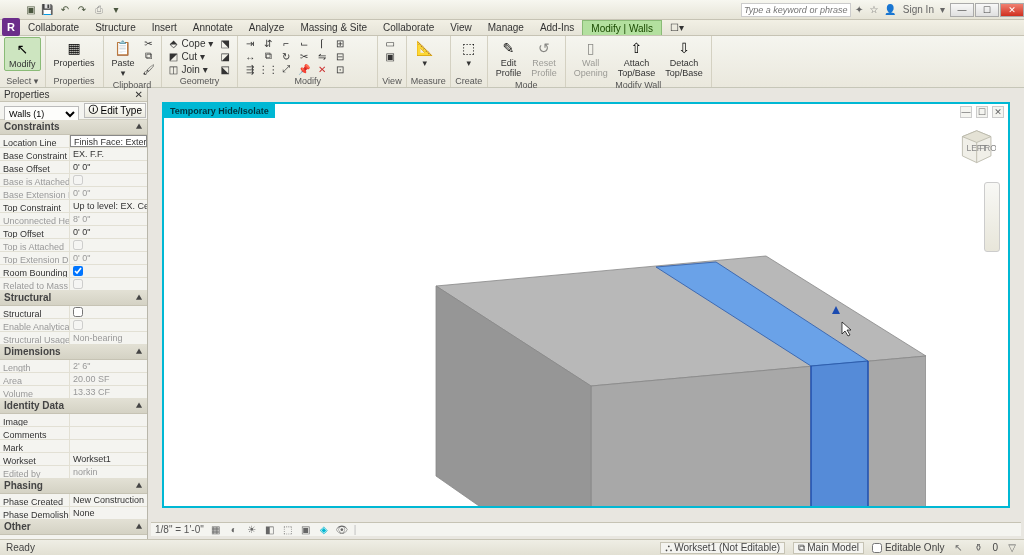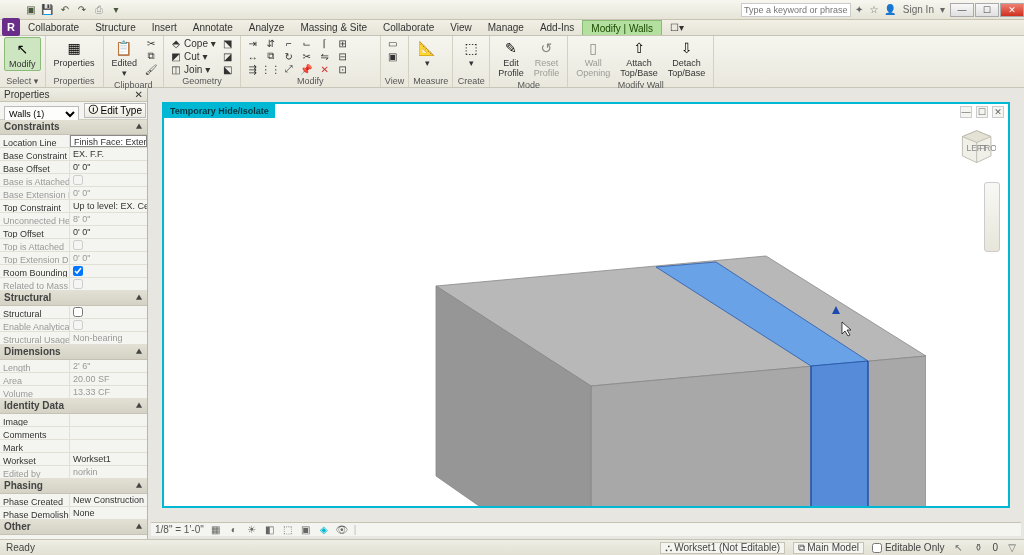--- a/index.html
+++ b/index.html
@@ -5,21 +5,21 @@
   * { box-sizing: border-box; margin: 0; padding: 0; font-family: "Segoe UI", Tahoma, sans-serif; font-size: 10px; }
   body { width: 1024px; height: 555px; overflow: hidden; background: #e8e6e0; }
 
   
   .titlebar { height: 20px; background: linear-gradient(#f7f7f0,#e6e4d7); display:flex; align-items:center; border-bottom:1px solid #c6c3b4; position:relative; }
   .titlebar .qat { display:flex; gap:3px; align-items:center; padding-left:4px;}
   .titlebar .ticon{ width:14px;height:14px;display:flex;align-items:center;justify-content:center;font-size:10px;color:#4a563e;border:1px solid transparent;}
   .titlebar .ticon.save{color:#7a7;}
   .titlebar .ticon.pr{color:#888;}
   .titlebar .search{ margin-left:auto; margin-right:4px;}
-  .titlebar .search input{ width:110px;height:14px;font-size:9px;padding:0 2px;color:#888;border:1px solid #ccc;}
+  .titlebar .search input{ width:110px;height:14px;font-size:9px;padding:0 2px;font-style:italic;color:#888;border:1px solid #ccc;}
   .titlebar .ricons{display:flex;gap:6px;align-items:center;padding-right:4px;color:#666;}
   .win-ctrls{display:flex;gap:0;}
   .win-ctrls div{width:24px;height:14px;display:flex;align-items:center;justify-content:center;border:1px solid #aaa;background:linear-gradient(#f8f8f8,#e0e0e0);font-size:9px;color:#444;margin-left:1px;}
   .win-ctrls .close{background:linear-gradient(#f08070,#d03020);color:#fff;}
 
   
   .menutabs { height:16px; background:linear-gradient(#f2f0e5,#e6e4d8); display:flex; border-bottom:1px solid #c6c3b4; padding-left:20px;}
   .menutabs .mtab{ padding:2px 8px; color:#333; font-size:10px; cursor:pointer;}
   .menutabs .mtab.active{ background:#b3e09f; border:1px solid #8abb77; border-bottom:none; color:#1a4a00;}
   .app-btn{position:absolute; left:2px; top:18px; width:18px;height:18px;background:#6b2d8a;border-radius:2px;display:flex;align-items:center;justify-content:center;color:#fff;font-weight:bold;font-size:11px;z-index:5;}
@@ -133,21 +133,21 @@
           <div class="ri">▦</div>
           <div class="rt">Properties</div>
         </div>
       </div>
     <div class="rlabel">Properties</div>
   </div>
   <div class="rpanel">
     <div class="rbody">
       <div class="rbtn-lg">
           <div class="ri">📋</div>
-          <div class="rt">Edited</div>
+          <div class="rt">Paste</div>
           <div class="rt">▾</div>
         </div>
       <div class="rbtn-sm-col">
         <div class="rbtn-sm">
             <div class="si">✂</div>
           </div>
         <div class="rbtn-sm">
             <div class="si">⧉</div>
           </div>
         <div class="rbtn-sm">

